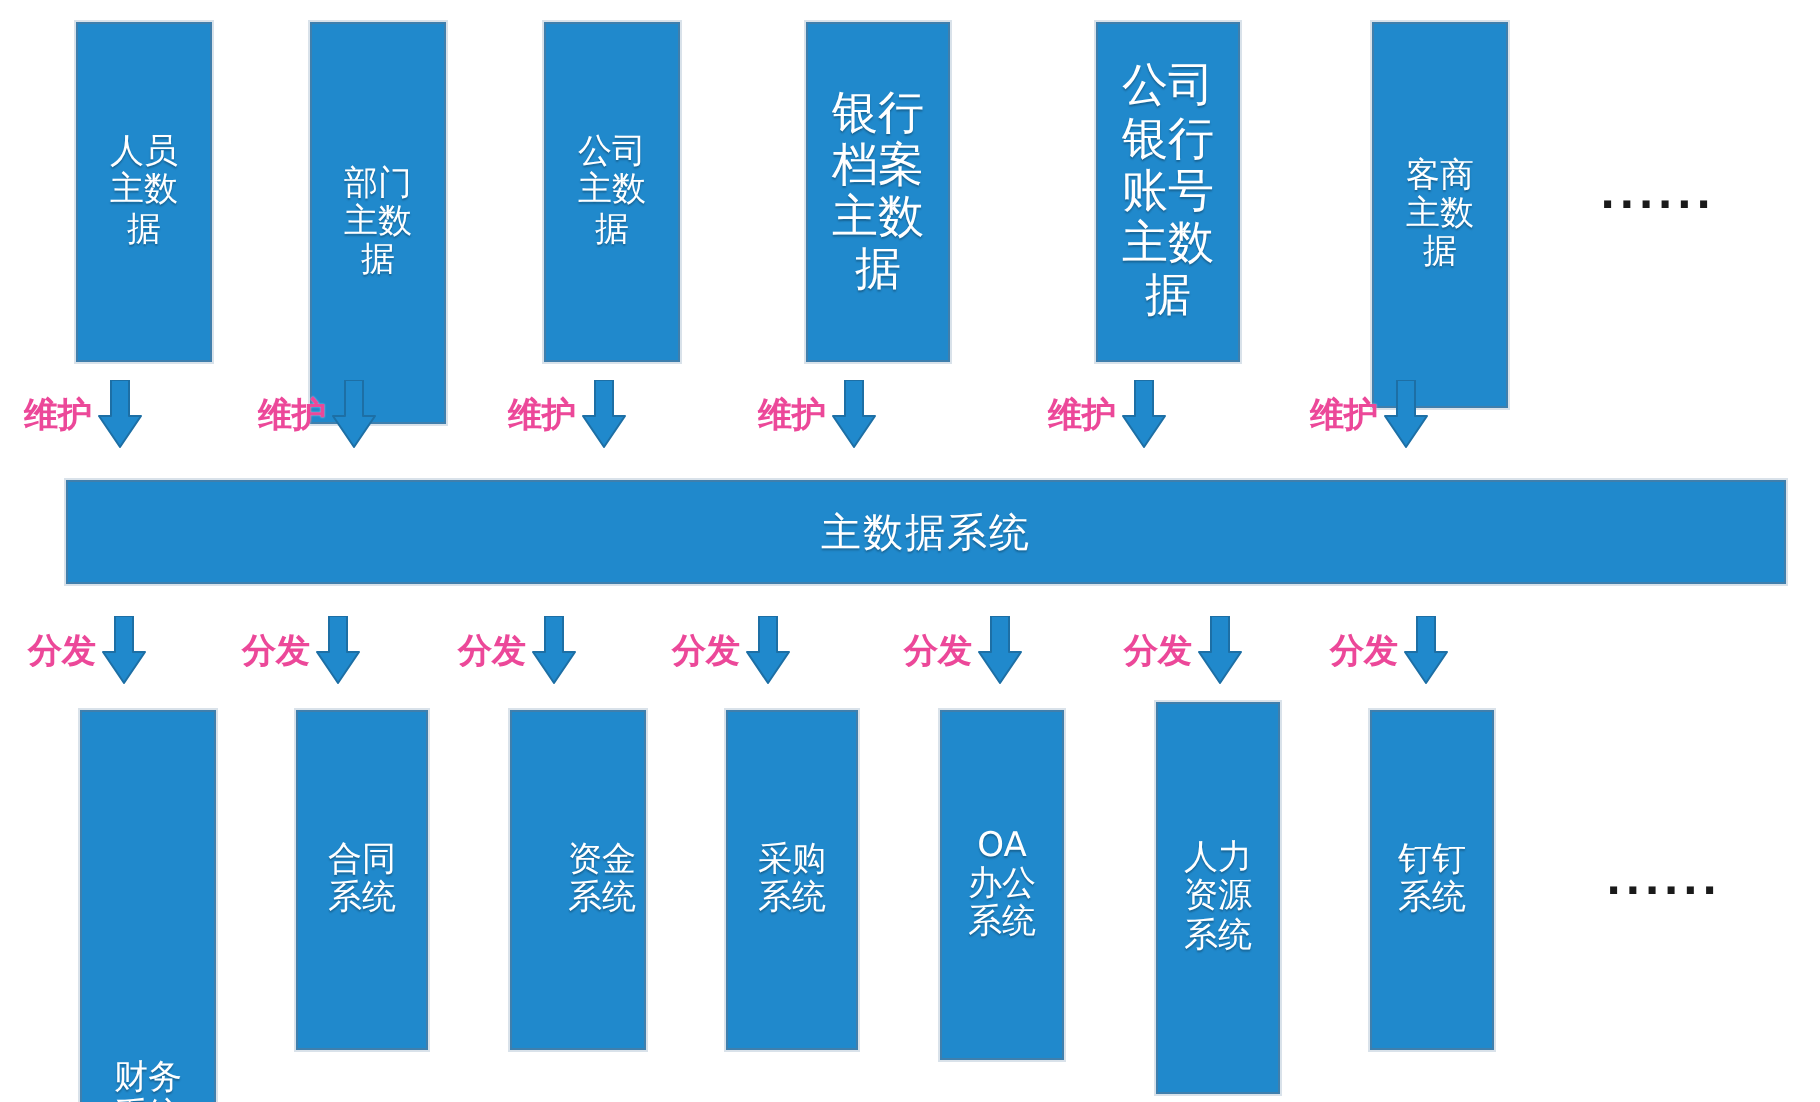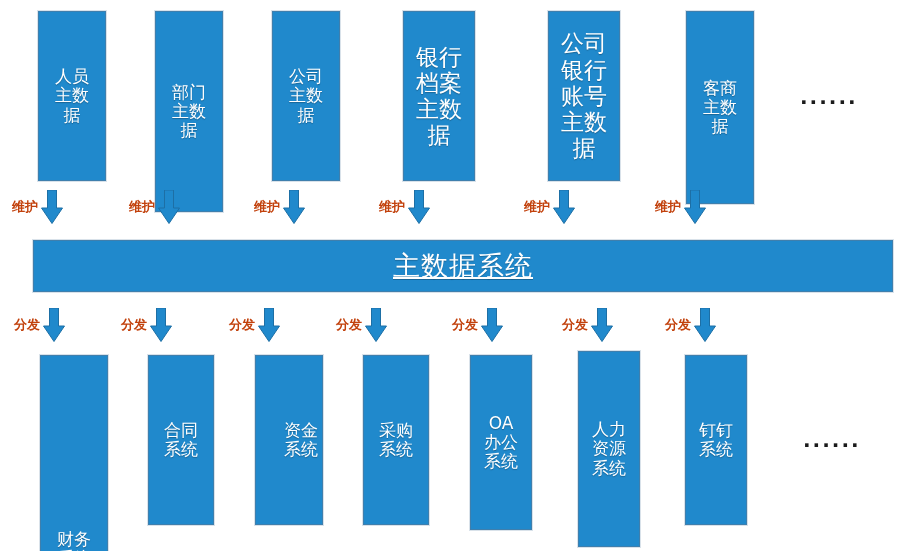--- a/index.html
+++ b/index.html
@@ -51,38 +51,37 @@
     box-sizing: border-box;
     background: #2089cc;
     border: 1px solid #3f7fad;
     box-shadow: 0 0 0 1px #d9e2ea;
     display: flex;
     align-items: center;
     justify-content: center;
   }
   #hub .hub-label {
     color: #ffffff;
-    font-size: 27px;
+    font-size: 20px;
     font-weight: 400;
     letter-spacing: 1px;
     text-shadow: 0 1px 1px rgba(0,0,0,0.25);
     font-family: "DejaVu Sans", "Liberation Sans", sans-serif;
-    text-decoration: underline;
   }
 
   
   .flow {
     position: absolute;
     display: flex;
     align-items: center;
     gap: 3px;
   }
   .flow .flow-label {
-    color: #c2410c;
-    font-size: 13px;
+    color: #ec4899;
+    font-size: 17px;
     font-weight: bold;
     white-space: nowrap;
     font-family: Liberation Mono, monospace;
     text-shadow: 0 0 1px rgba(255,255,255,0.6);
   }
   .arrow-glyph {
     display: block;
     width: 22px;
     height: 34px;
   }

